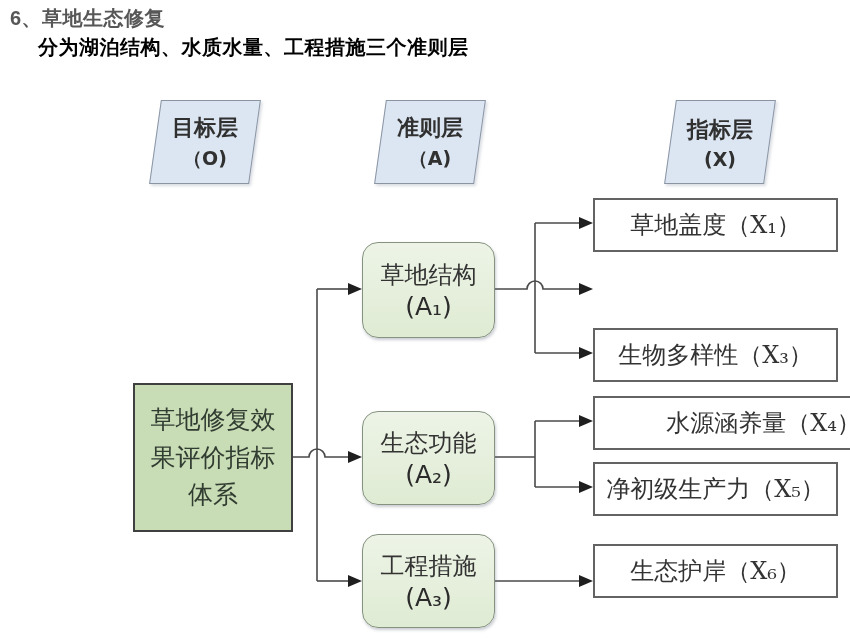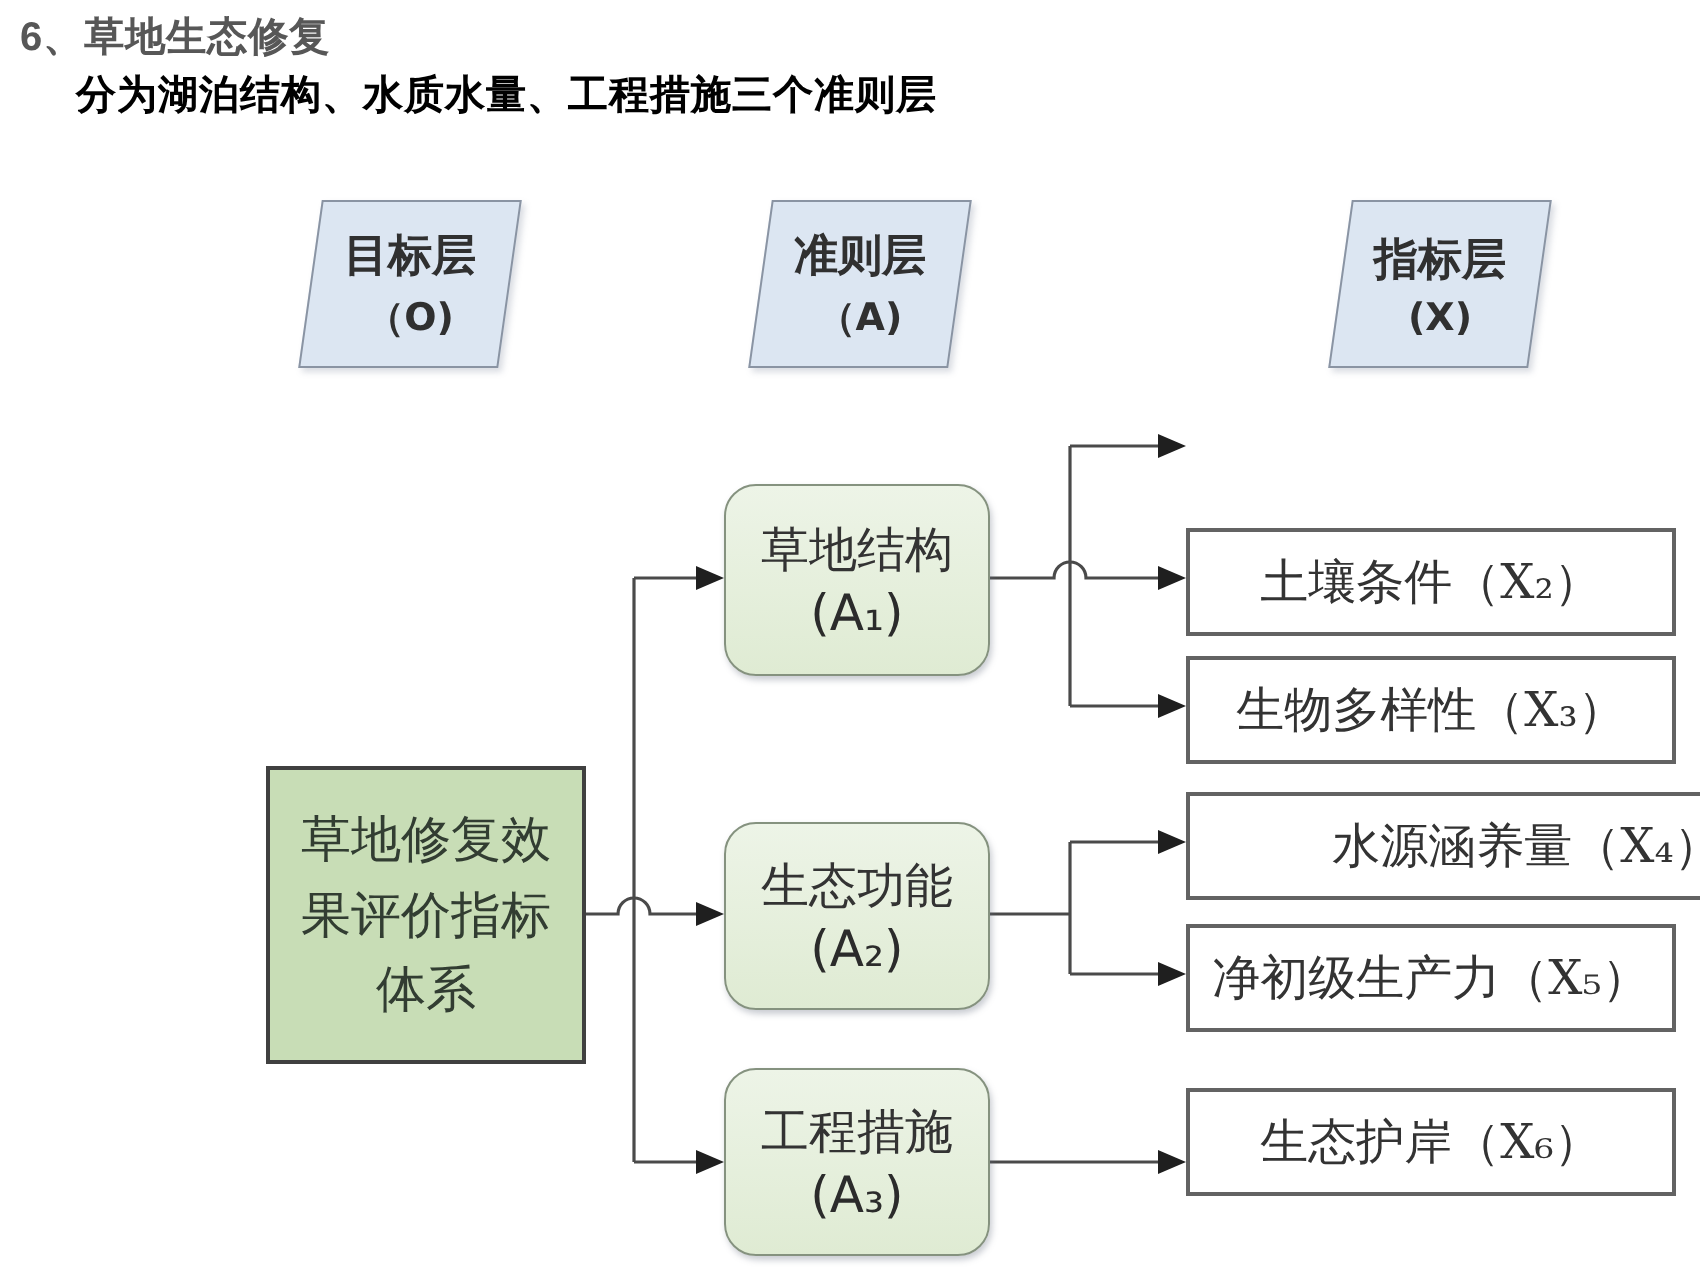--- a/index.html
+++ b/index.html
@@ -143,22 +143,22 @@
   </div>
   <div class="crit-node" id="crit-a3">
     <div class="crit-label">工程措施</div>
     <div class="crit-code">(A₃)</div>
   </div>
   <div class="crit-node" id="crit-a2">
     <div class="crit-label">生态功能</div>
     <div class="crit-code">(A₂)</div>
   </div>
 
-  <div class="ind-node" id="ind-x2">
-    <div class="ind-label">土壤条件（X₂）</div>
+  <div class="ind-node" id="ind-x1">
+    <div class="ind-label">草地盖度（X₁）</div>
   </div>
   <div class="ind-node" id="ind-x3">
     <div class="ind-label">生物多样性（X₃）</div>
   </div>
   <div class="ind-node" id="ind-x4">
     <div class="ind-label">水源涵养量（X₄）</div>
   </div>
   <div class="ind-node" id="ind-x5">
     <div class="ind-label">净初级生产力（X₅）</div>
   </div>

